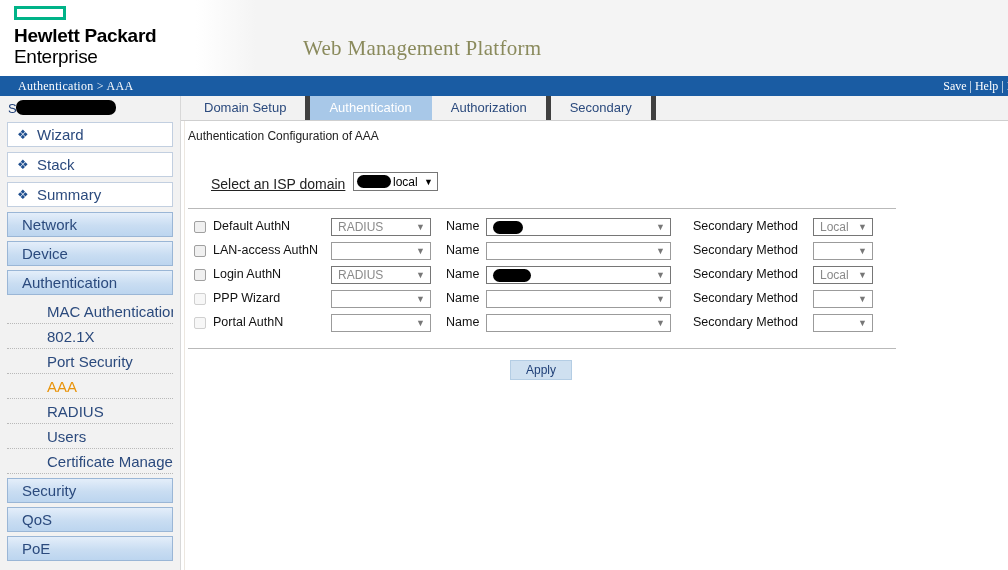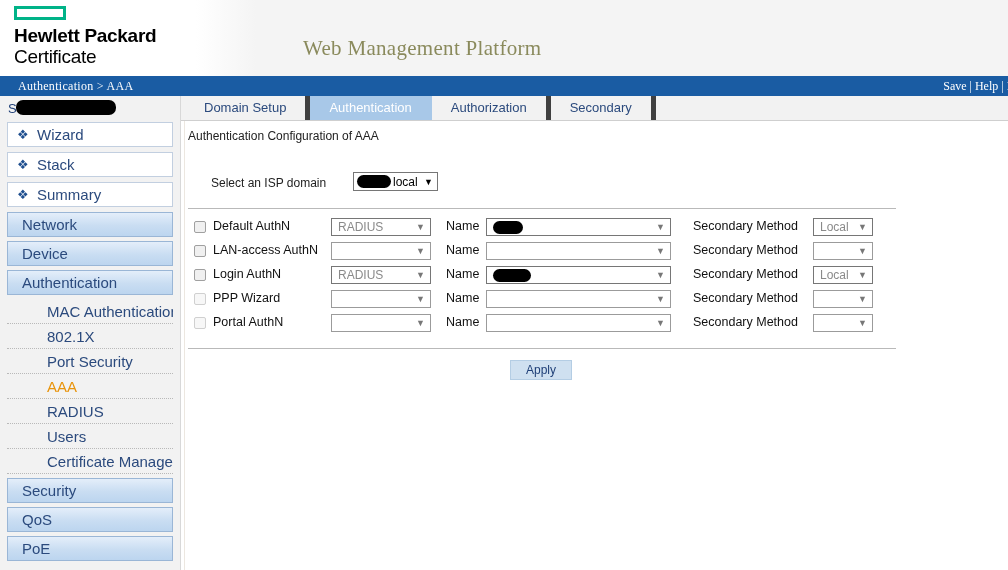--- a/index.html
+++ b/index.html
@@ -219,23 +219,24 @@
     color: #222222;
     white-space: nowrap;
   }
 
   .isp-row {
     position: absolute; left: 0; top: 76px;
     width: 827px; height: 28px;
   }
   .isp-label {
     position: absolute; left: 30px; top: 4px;
-    font-size: 12px;
+    font-size: 14px;
     color: #222222;
     white-space: nowrap;
+    text-decoration: underline;
   }
   .isp-select {
     position: absolute; left: 172px; top: 0px;
     width: 85px; height: 19px;
     border: 1px solid #767676;
     background: #ffffff;
     box-sizing: border-box;
     font-size: 12px;
     color: #000000;
     display: flex;
@@ -347,21 +348,21 @@
 <div id="app">
 
   <div class="banner">
     <div class="banner-white"></div>
     <div class="banner-fade"></div>
 
     <div class="hpe-logo">
       <div class="hpe-mark"></div>
       <div class="hpe-name">
         <span class="l1">Hewlett Packard</span>
-        <span class="l2">Certificate</span>
+        <span class="l2">Enterprise</span>
       </div>
     </div>
 
     <div class="platform-title">Web Management Platform</div>
   </div>
 
   <div class="bluebar">
     <div class="breadcrumb">Authentication &gt; AAA</div>
     <div class="toplinks">
       <span>Save | Help | L</span>

